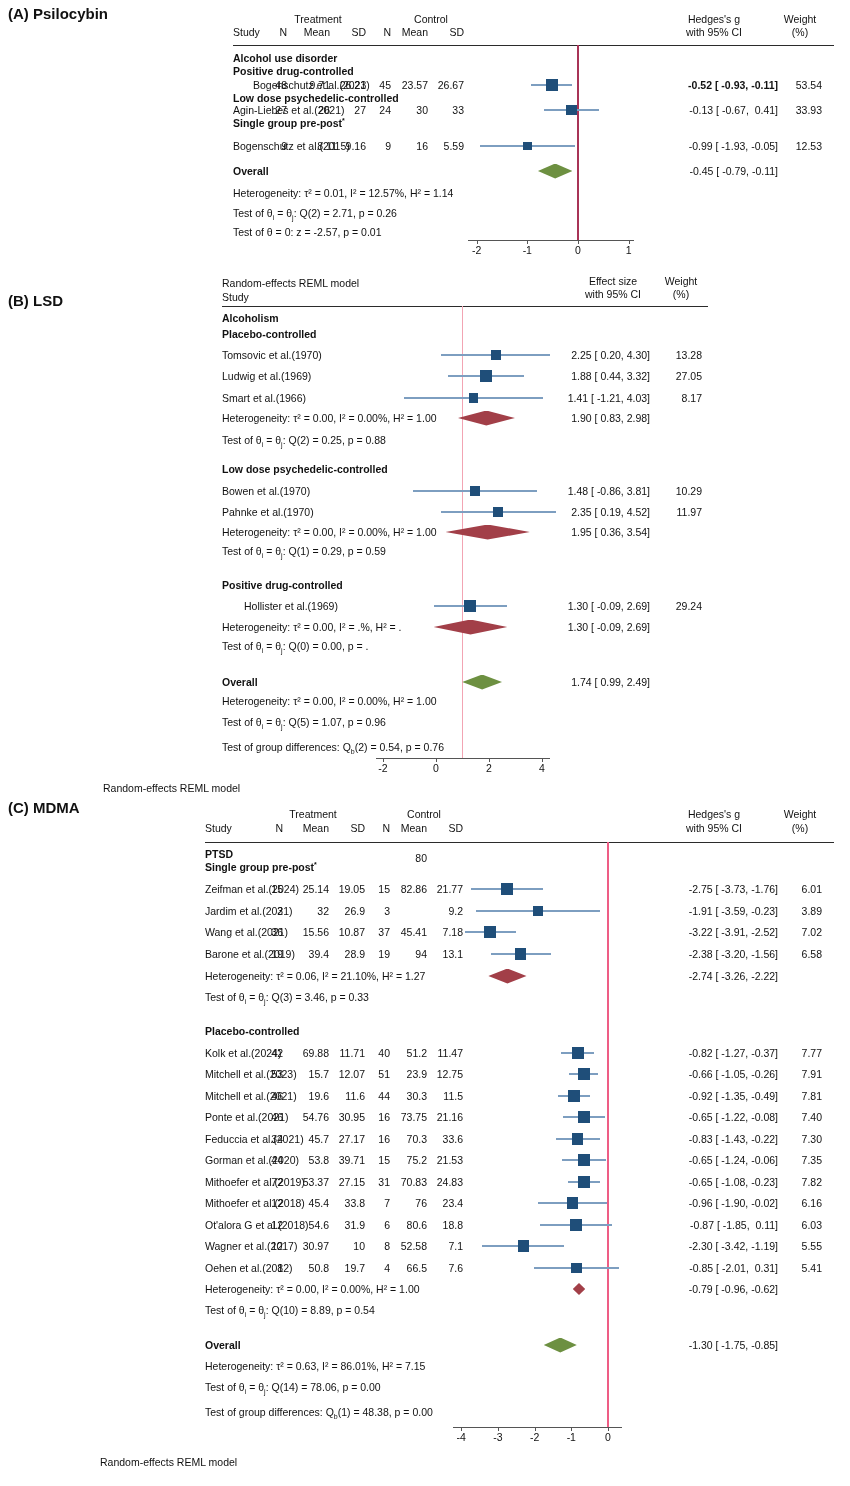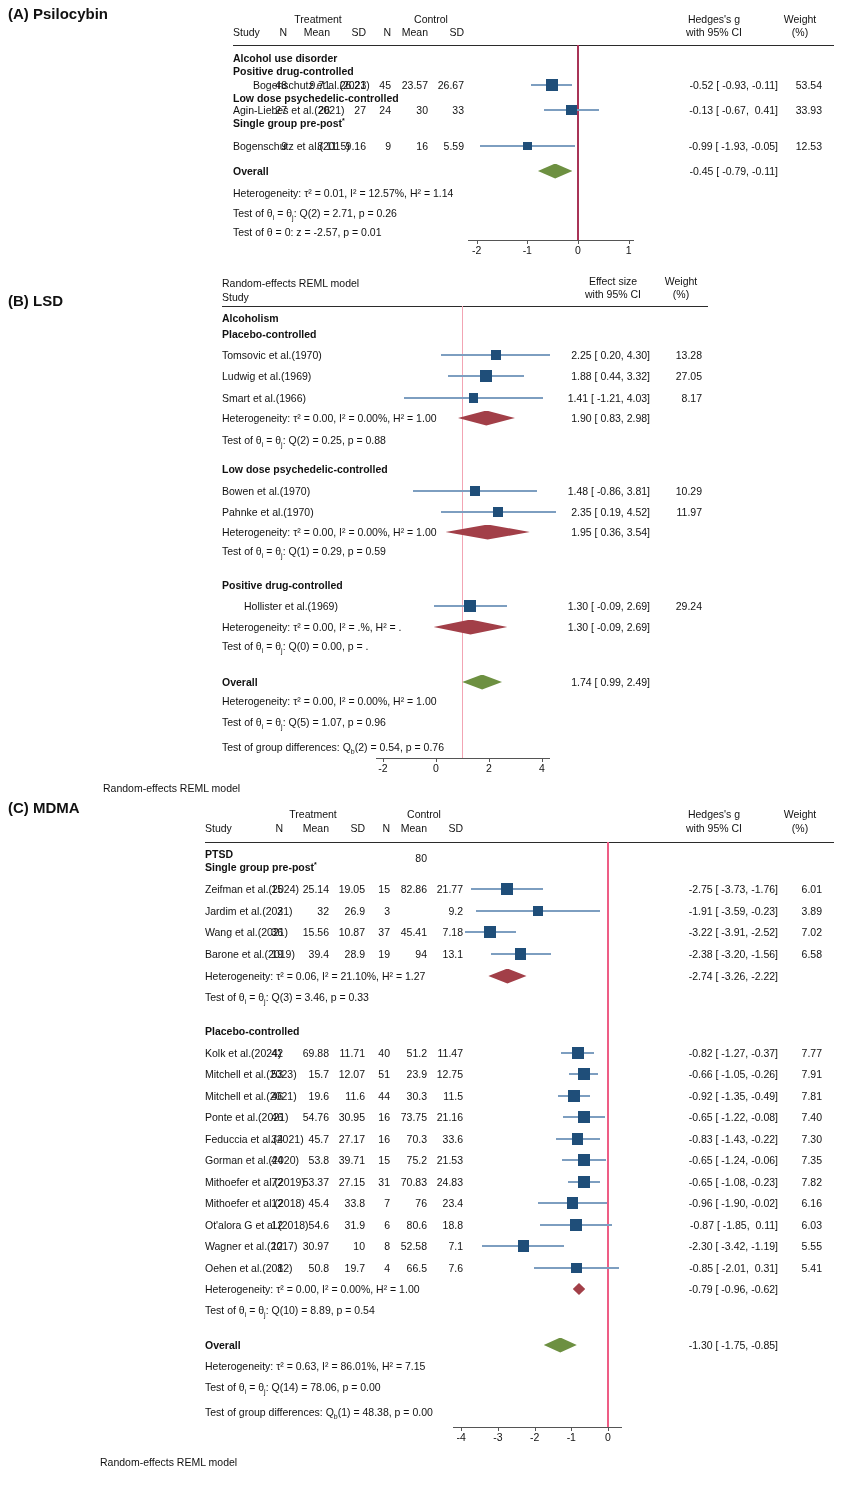--- a/index.html
+++ b/index.html
@@ -42,21 +42,21 @@
     <div class="t bold" style="left: 233px; top: 71px;">Positive drug-controlled</div>
     <div class="t" style="left: 233px; top: 85px; margin-left: 20px;">Bogenschutz et al.(2023)</div>
     <div class="tr" style="right: 563px; top: 85px;">48</div>
     <div class="tr" style="right: 520px; top: 85px;">9.71</div>
     <div class="tr" style="right: 484px; top: 85px;">26.21</div>
     <div class="tr" style="right: 459px; top: 85px;">45</div>
     <div class="tr" style="right: 422px; top: 85px;">23.57</div>
     <div class="tr" style="right: 386px; top: 85px;">26.67</div>
     <div class="ci" style="left: 530.849px; top: 84.25px; width: 41.574px; background: rgb(125, 158, 192);"></div>
     <div class="sq" style="left: 545.636px; top: 79px; width: 12px; height: 12px; background: rgb(31, 78, 121);"></div>
-    <div class="tr" style="right: 72px; top: 85px;">-0.52 [ -0.93, -0.11]</div>
+    <div class="tr" style="right: 72px; top: 85px; font-weight: bold;">-0.52 [ -0.93, -0.11]</div>
     <div class="tr" style="right: 28px; top: 85px;">53.54</div>
     <div class="t bold" style="left: 233px; top: 98px;">Low dose psychedelic-controlled</div>
     <div class="t" style="left: 233px; top: 110px;">Agin-Liebes et al.(2021)</div>
     <div class="tr" style="right: 563px; top: 110px;">27</div>
     <div class="tr" style="right: 520px; top: 110px;">26</div>
     <div class="tr" style="right: 484px; top: 110px;">27</div>
     <div class="tr" style="right: 459px; top: 110px;">24</div>
     <div class="tr" style="right: 422px; top: 110px;">30</div>
     <div class="tr" style="right: 386px; top: 110px;">33</div>
     <div class="ci" style="left: 544.031px; top: 109.25px; width: 54.756px; background: rgb(125, 158, 192);"></div>

